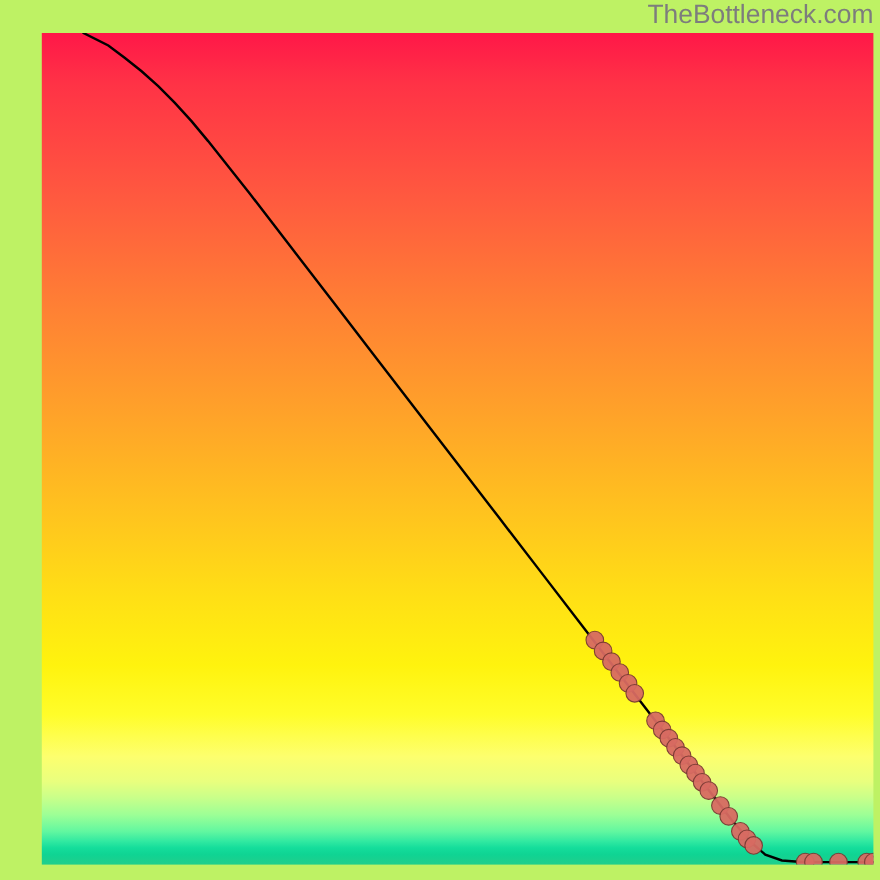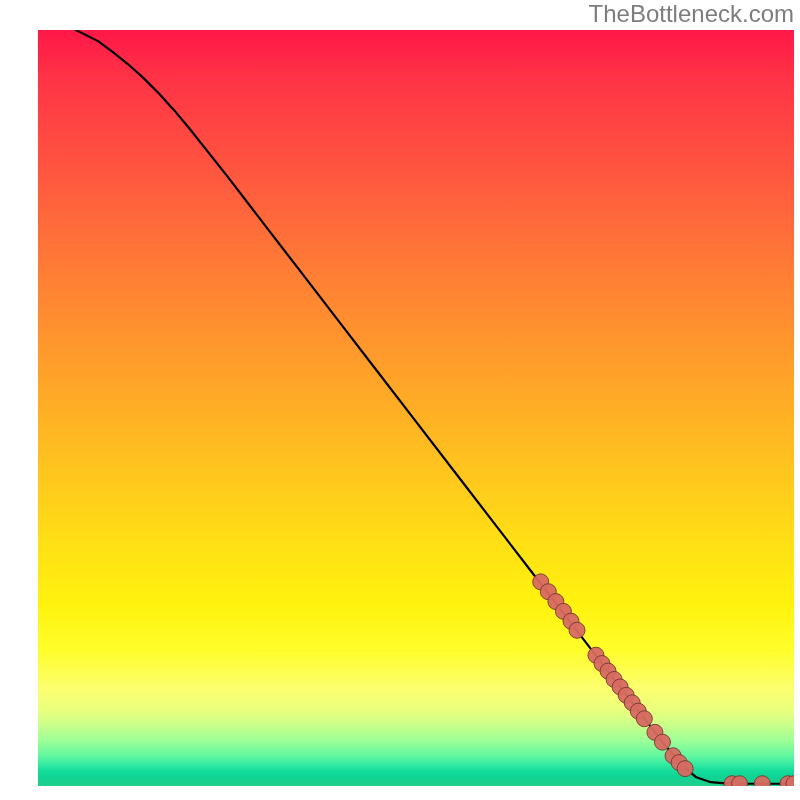--- a/index.html
+++ b/index.html
@@ -7,21 +7,21 @@
     padding: 0;
     width: 800px;
     height: 800px;
     background: #000000;
     overflow: hidden;
   }
   .container {
     position: relative;
     width: 800px;
     height: 800px;
-    background: #ffffff;
+    background: #bef264;
     text-decoration: underline;
   }
   .attribution {
     position: absolute;
     top: 0px;
     right: 6px;
     font-family: Arial, Helvetica, sans-serif;
     font-size: 24px;
     color: #7d7d7d;
     font-weight: 500;

